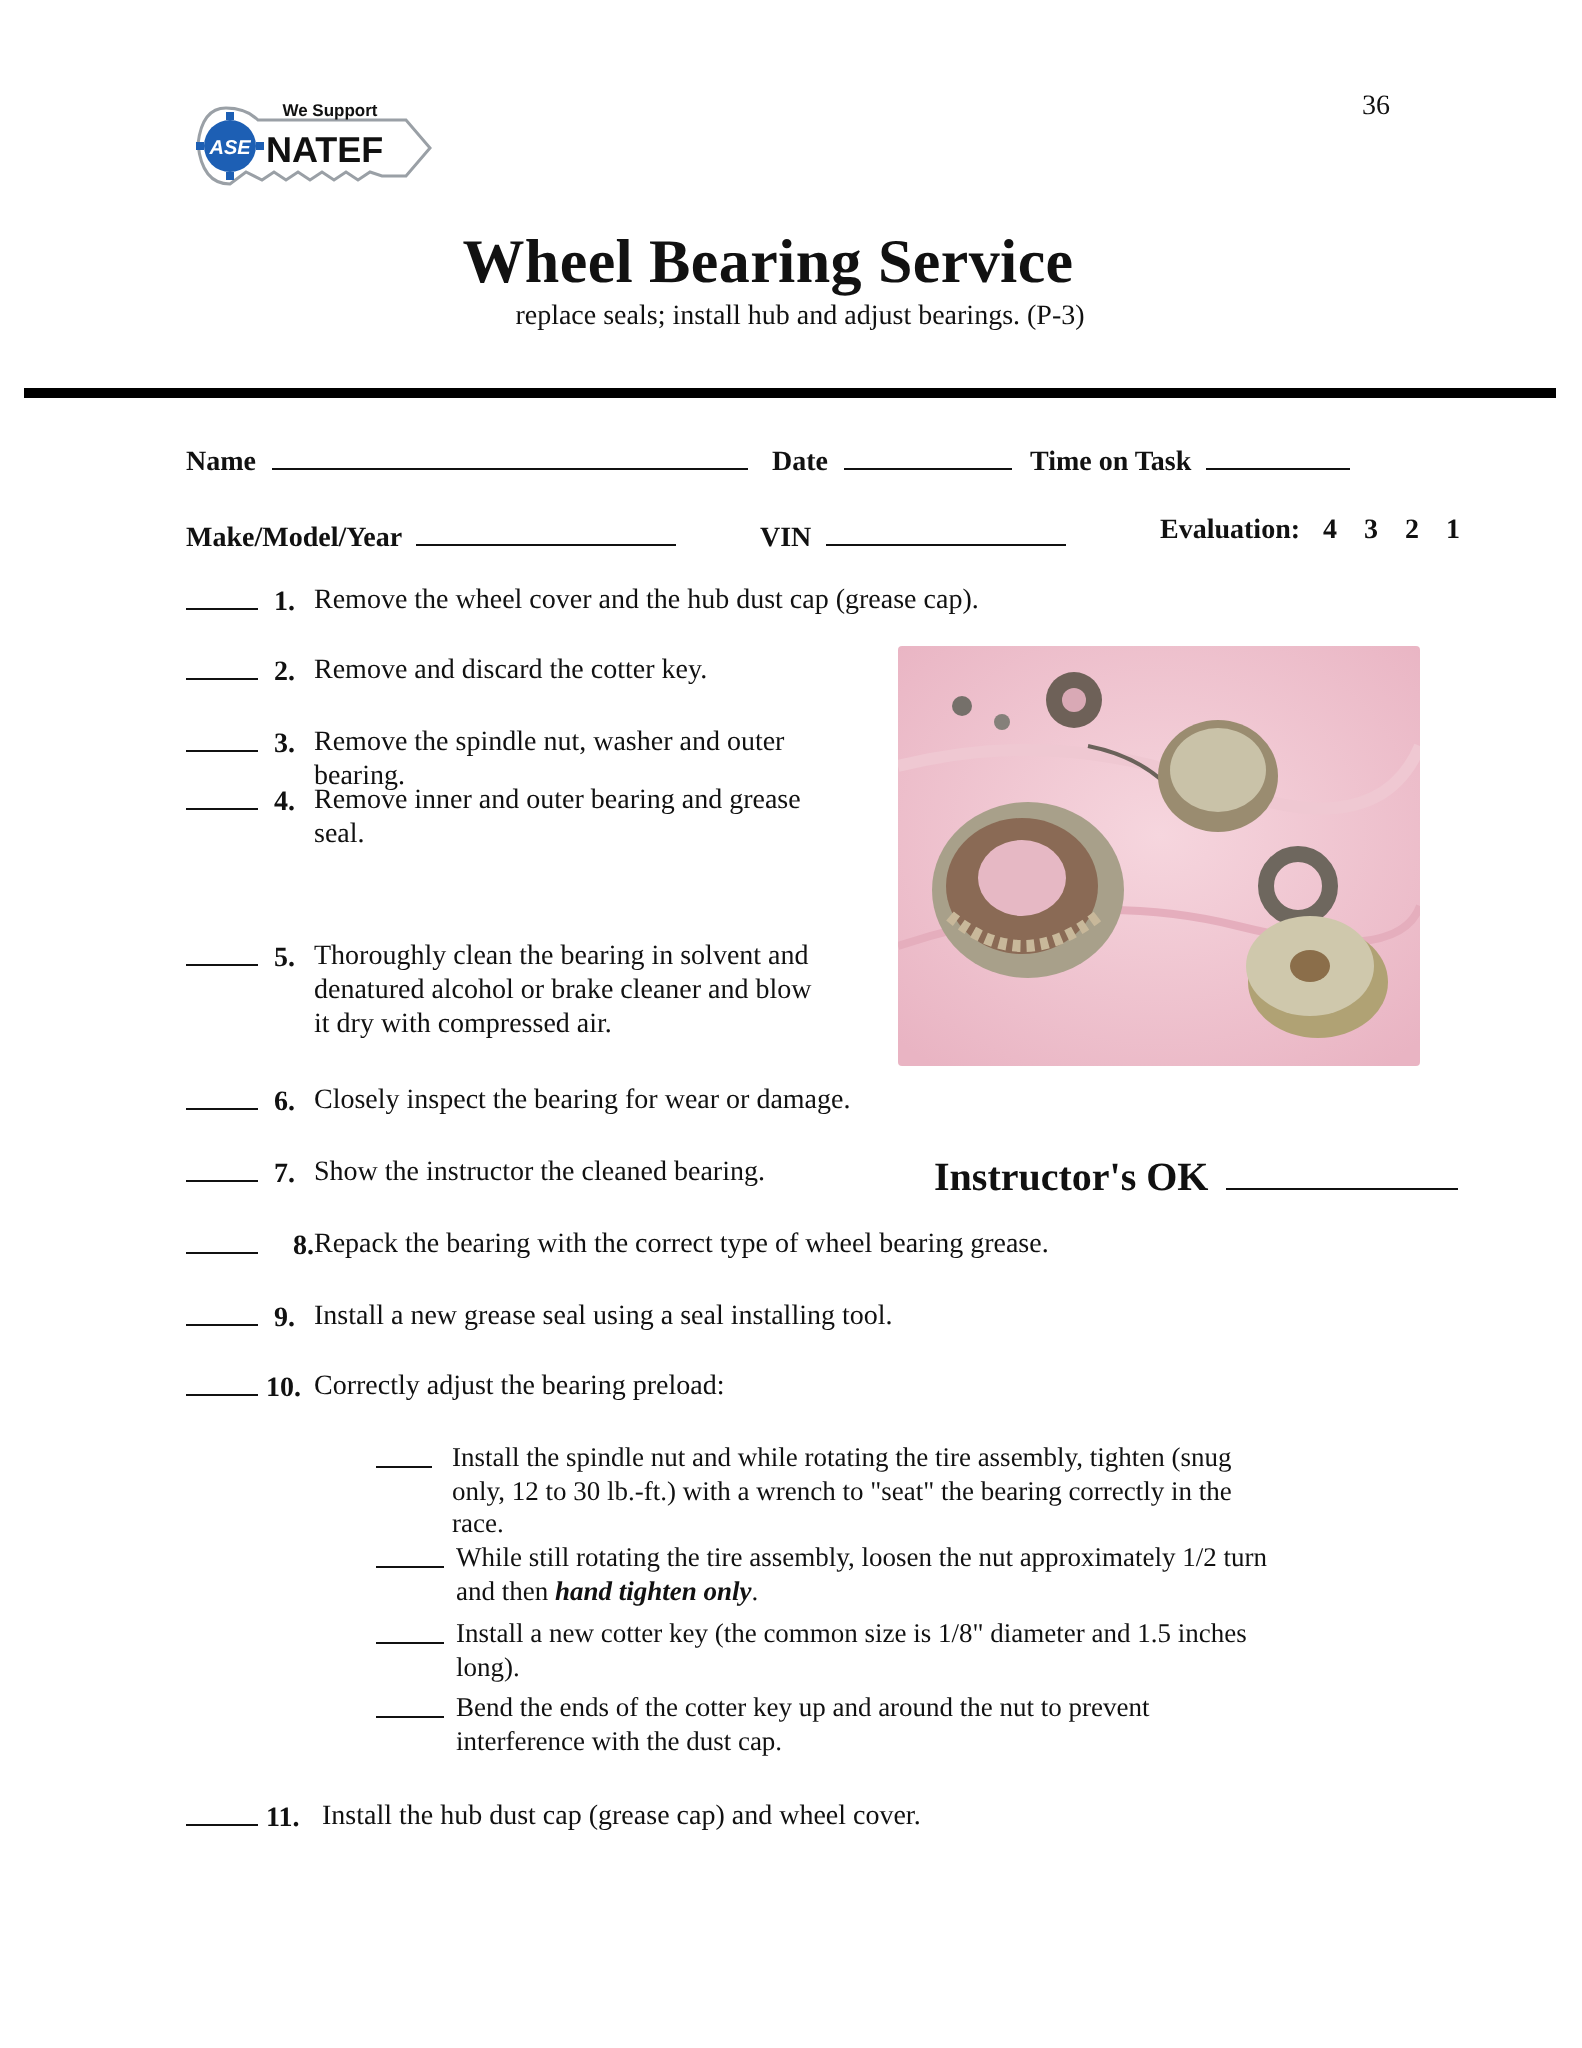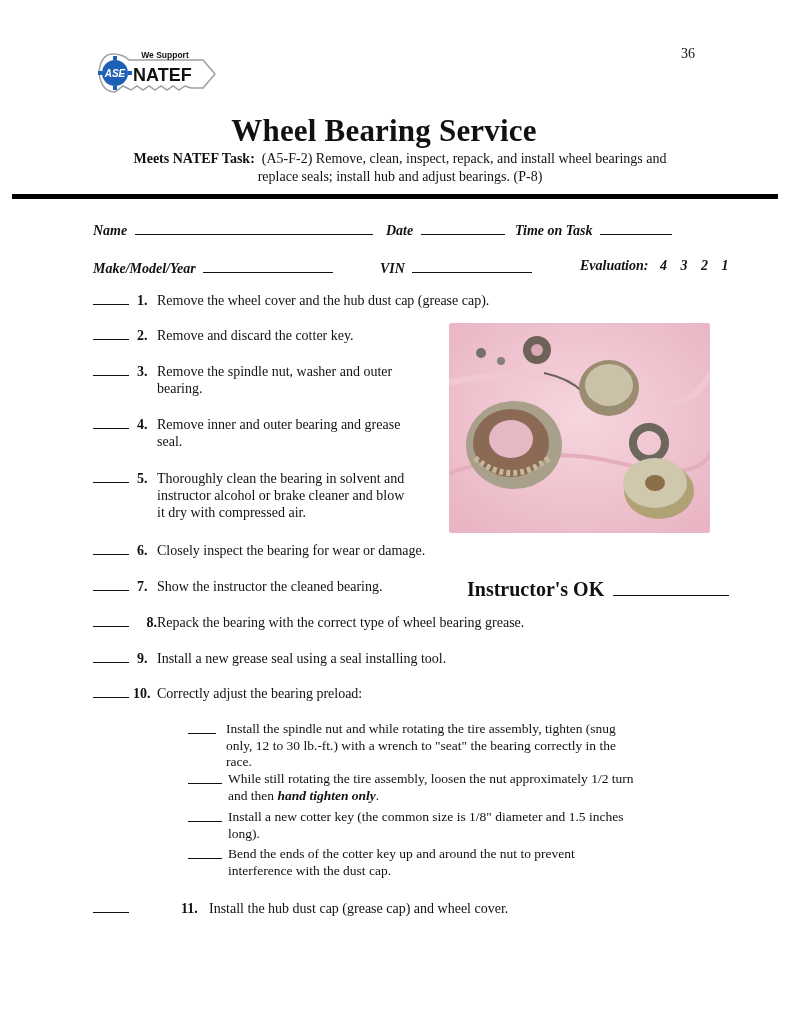--- a/index.html
+++ b/index.html
@@ -11,21 +11,21 @@
   .page-number { left: 681px; top: 46px; font-size: 14px; font-weight: normal; }
 
   
   .logo { left: 93px; top: 42px; width: 130px; height: 62px; }
 
   .title { left: 0; width: 768px; top: 113px; text-align: center; font-size: 31px; font-weight: bold; letter-spacing: 0.2px; }
   .subtitle { left: 95px; width: 610px; top: 150px; text-align: center; font-size: 14px; line-height: 18px; }
   .subtitle b { font-weight: bold; }
   .rule { left: 12px; width: 766px; top: 194px; height: 5px; background: #000; }
 
-  .hdr { font-size: 14px; font-weight: bold; top: 220px; font-style: italic; }
+  .hdr { font-size: 14px; font-weight: bold; top: 220px; }
   .blank { display: inline-block; border-bottom: 1.3px solid #111; height: 14px; vertical-align: baseline; }
 
   .step { left: 93px; font-size: 14px; line-height: 17px; }
   .step .ln { display: inline-block; width: 36px; border-bottom: 1.3px solid #111; height: 12px; vertical-align: baseline; margin-right: 8px; }
   .step .num { font-weight: bold; display: inline-block; width: 20px; }
   .step .txt { display: inline-block; vertical-align: top; }
 
   .sub { left: 188px; font-size: 13.5px; line-height: 16.5px; width: 520px; }
   .sub .ln { display: inline-block; width: 28px; border-bottom: 1.2px solid #111; height: 12px; vertical-align: top; margin-right: 10px; }
   .sub .txt { display: inline-block; width: 474px; vertical-align: top; }
@@ -48,22 +48,21 @@
         <rect x="35" y="29" width="4" height="4"></rect>
     </g>
     <text x="22" y="35" font-family="Liberation Sans, sans-serif" font-size="10" font-weight="bold" font-style="italic" fill="#fff" text-anchor="middle">ASE</text>
     <text x="72" y="16" font-family="Liberation Sans, sans-serif" font-size="8.5" font-weight="bold" fill="#111" text-anchor="middle">We Support</text>
     <text x="40" y="39" font-family="Liberation Sans, sans-serif" font-size="18" font-weight="bold" fill="#111">NATEF</text>
   </svg>
 </div>
 
 <div class="abs title">Wheel Bearing Service</div>
 <div class="abs subtitle">
-  <div><b>Meets NATEF Task:</b>&nbsp; <span>(A5-F-2) Remove, clean, inspect, repack, and install wheel bearings and</span></div>
-  <div>replace seals; install hub and adjust bearings.  (P-8)</div>
+  <div>replace seals; install hub and adjust bearings.  (P-3)</div>
 </div>
 <div class="abs rule"></div>
 
 <div class="abs hdr" style="left:93px;">
   <span>Name</span>
   <span class="blank" style="width:238px;margin-left:4px;"></span>
 </div>
 <div class="abs hdr" style="left:386px;">
   <span>Date</span>
   <span class="blank" style="width:84px;margin-left:4px;"></span>
@@ -91,25 +90,25 @@
 
 <div class="abs step" style="top:292px;">
   <span class="ln"></span><span class="num">1.</span><span class="txt">Remove the wheel cover and the hub dust cap (grease cap).</span>
 </div>
 <div class="abs step" style="top:327px;">
   <span class="ln"></span><span class="num">2.</span><span class="txt">Remove and discard the cotter key.</span>
 </div>
 <div class="abs step" style="top:363px;">
   <span class="ln"></span><span class="num">3.</span><span class="txt"><span>Remove the spindle nut, washer and outer</span><br><span>bearing.</span></span>
 </div>
-<div class="abs step" style="top:416px;text-decoration:underline;">
+<div class="abs step" style="top:392px;text-decoration:underline;">
   <span class="ln"></span><span class="num">4.</span><span class="txt"><span>Remove inner and outer bearing and grease</span><br><span>seal.</span></span>
 </div>
 <div class="abs step" style="top:470px;">
-  <span class="ln"></span><span class="num">5.</span><span class="txt"><span>Thoroughly clean the bearing in solvent and</span><br><span>instructor alcohol or brake cleaner and blow</span><br><span>it dry with compressed air.</span></span>
+  <span class="ln"></span><span class="num">5.</span><span class="txt"><span>Thoroughly clean the bearing in solvent and</span><br><span>denatured alcohol or brake cleaner and blow</span><br><span>it dry with compressed air.</span></span>
 </div>
 <div class="abs step" style="top:542px;">
   <span class="ln"></span><span class="num">6.</span><span class="txt">Closely inspect the bearing for wear or damage.</span>
 </div>
 <div class="abs step" style="top:578px;">
   <span class="ln"></span><span class="num">7.</span><span class="txt">Show the instructor the cleaned bearing.</span>
 </div>
 <div class="abs" style="left:467px;top:578px;font-size:20px;font-weight:bold;">
   <span>Instructor's OK</span>
   <span class="blank" style="width:116px;margin-left:4px;"></span>
@@ -131,21 +130,21 @@
   <span class="ln" style="width:34px;margin-right:6px;"></span><span class="txt"><span>While still rotating the tire assembly, loosen the nut approximately 1/2 turn</span><br><span>and then </span><i style="font-weight:bold;">hand tighten only</i><span>.</span></span>
 </div>
 <div class="abs sub" style="top:809px;">
   <span class="ln" style="width:34px;margin-right:6px;"></span><span class="txt"><span>Install a new cotter key (the common size is 1/8" diameter and 1.5 inches</span><br><span>long).</span></span>
 </div>
 <div class="abs sub" style="top:846px;">
   <span class="ln" style="width:34px;margin-right:6px;"></span><span class="txt"><span>Bend the ends of the cotter key up and around the nut to prevent</span><br><span>interference with the dust cap.</span></span>
 </div>
 
 <div class="abs step" style="top:900px;">
-  <span class="ln" style="margin-right:4px;"></span><span class="num" style="width:28px;margin-left:48px;">11.</span><span class="txt">Install the hub dust cap (grease cap) and wheel cover.</span>
+  <span class="ln" style="margin-right:4px;"></span><span class="num" style="width:28px;">11.</span><span class="txt">Install the hub dust cap (grease cap) and wheel cover.</span>
 </div>
 
 <div class="abs photo">
   <svg width="261" height="210" viewBox="0 0 261 210">
     <defs>
       <radialGradient id="cloth" cx="50%" cy="45%" r="70%">
         <stop offset="0%" stop-color="#f6d6de"></stop>
         <stop offset="100%" stop-color="#e9b4c3"></stop>
       </radialGradient>
     </defs>

